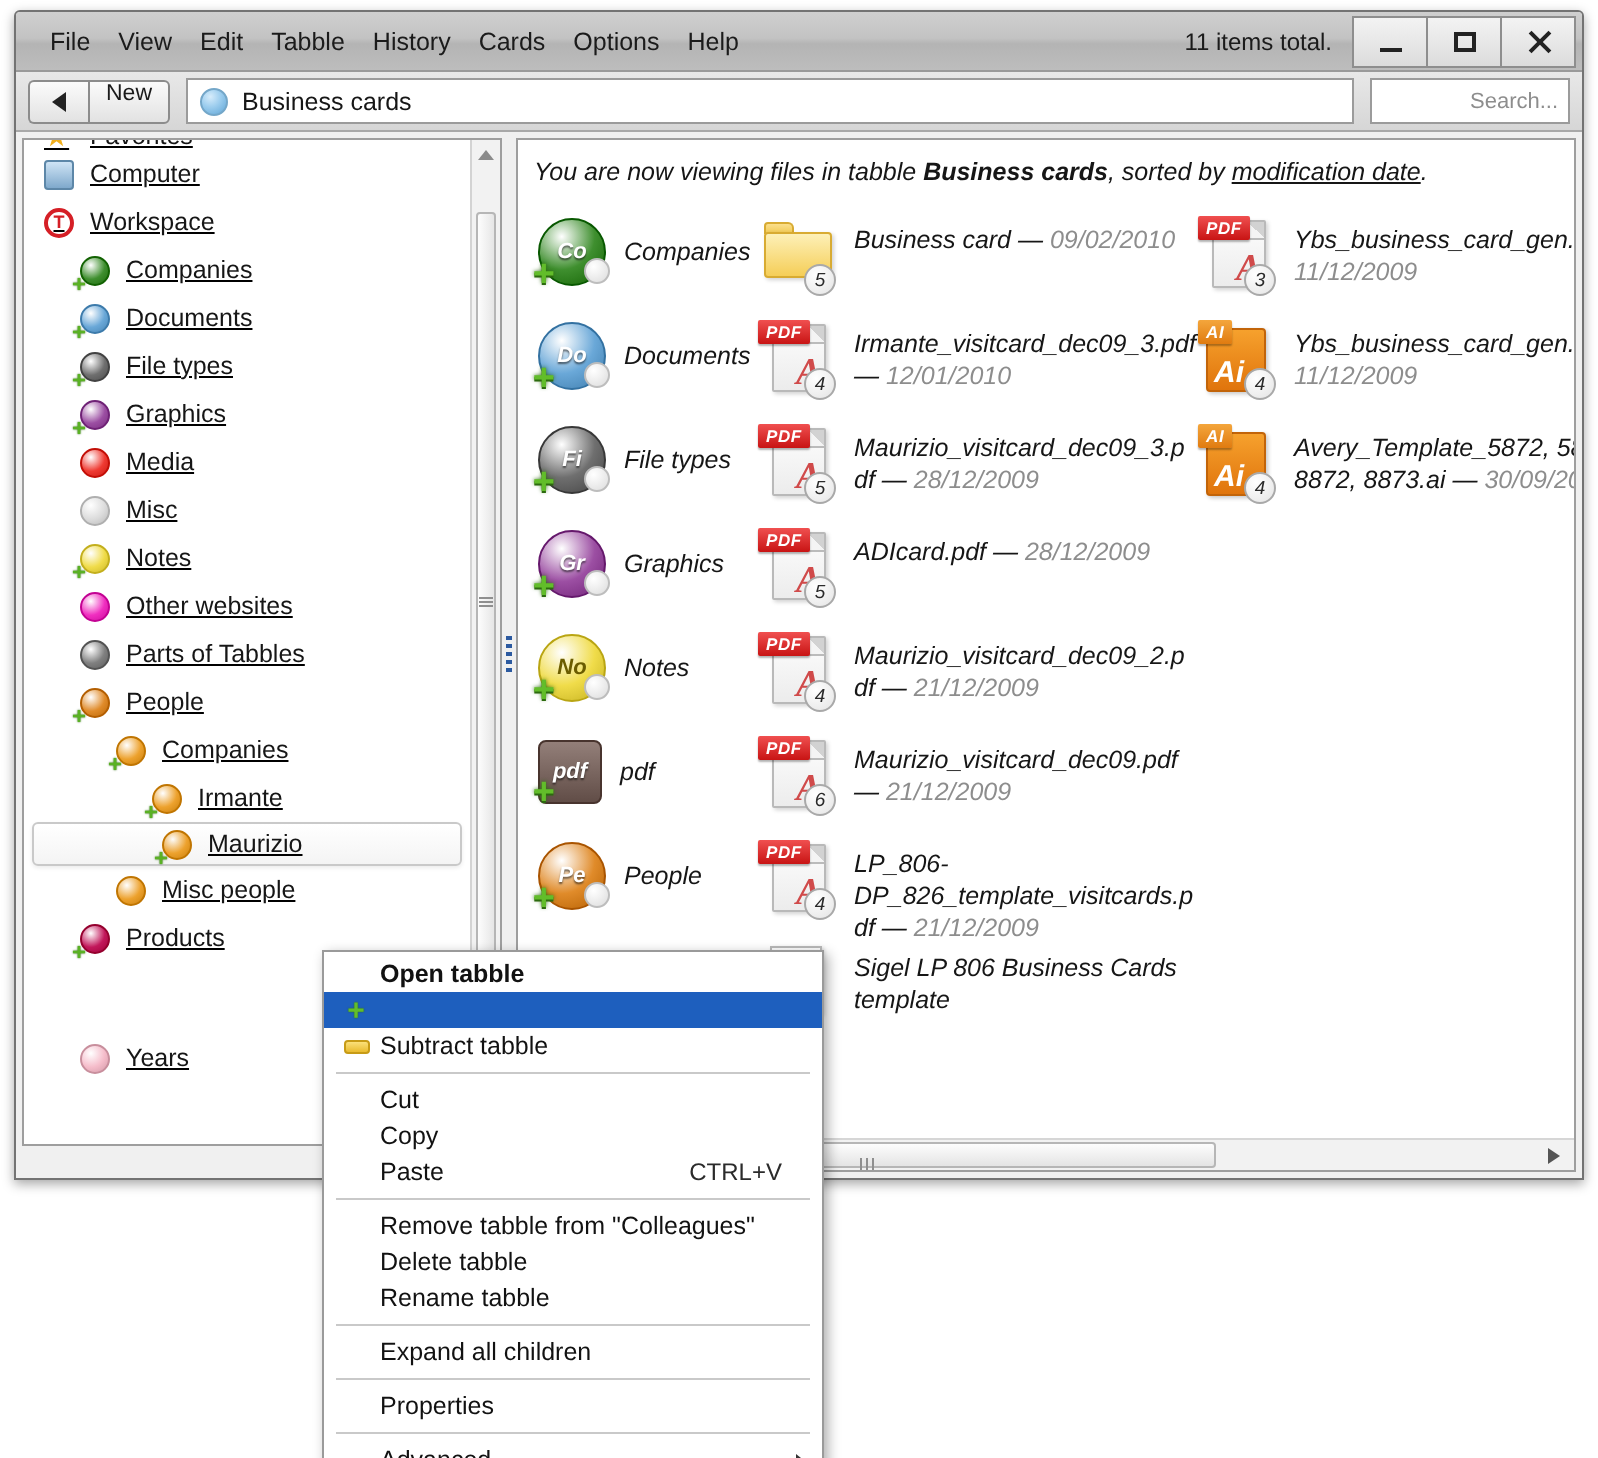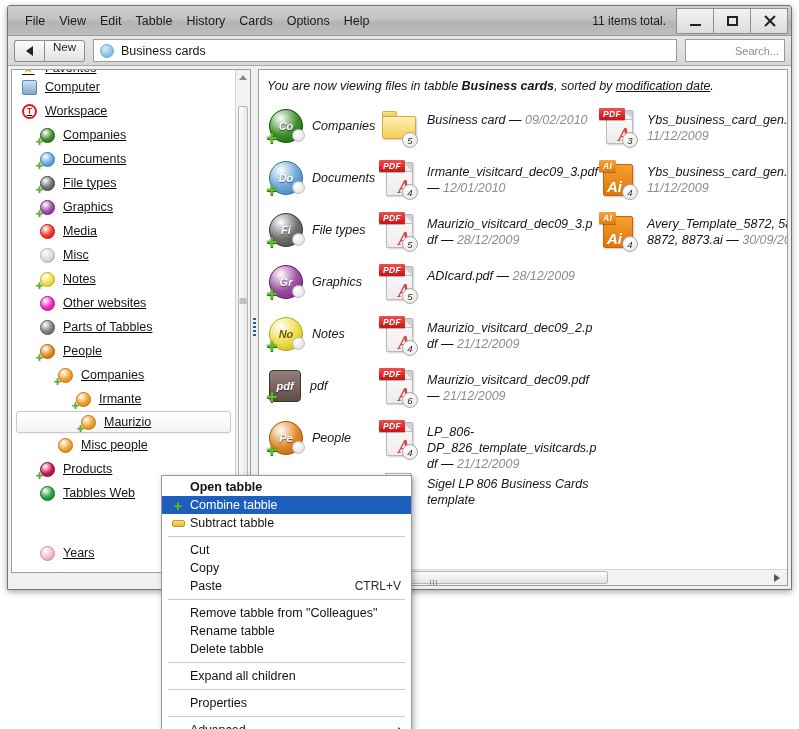--- a/index.html
+++ b/index.html
@@ -319,21 +319,21 @@
     padding: 2px 0 2px 0;
     z-index: 50;
   }
   .ctx-row {
     display:flex; align-items:center; height: 18px;
     font-size:12.5px; color:#121212; padding-left: 4px; cursor: default;
     position:relative;
   }
   .ctx-row .ic { width: 24px; flex:0 0 24px; display:flex;align-items:center;justify-content:center; }
   .ctx-row .tx { flex:1; white-space:nowrap; }
-  .ctx-row .sc { color:#2b2b2b; padding-right:10px; font-size:12px; }
+  .ctx-row .sc { color:#2b2b2b; padding-right:20px; font-size:12px; }
   .ctx-row.bold .tx { font-weight:bold; }
   .ctx-row.sel { background:#1e5fbe; color:#fff; }
   .ctx-row.sel .tx { color:#fff; }
   .ctx-sep { height:1px; background:#c9c9c9; margin:4px 6px 4px 6px; }
   .icn-plus { font-size:15px; font-weight:bold; color:#62bd2a; text-shadow:0 0 1px #2d6b0f; line-height:1; }
   .icn-minus {
     width:13px;height:7px;border-radius:2px;
     background: linear-gradient(to bottom,#fbe07a,#e9bb2e); border:1px solid #c79b16;
   }
   .arrow-sub {
@@ -463,24 +463,20 @@
             <span class="orb plus" style="background: radial-gradient(circle at 34% 28%, rgba(255, 255, 255, 0.333) 0%, rgb(237, 162, 46) 55%, rgb(202, 127, 11) 100%); border: 1px solid rgb(192, 117, 1);"></span>
             <span class="lbl">Maurizio</span>
           </div>
           <div class="tree-row" style="padding-left: 46px;">
             <span class="orb" style="background: radial-gradient(circle at 34% 28%, rgba(255, 255, 255, 0.333) 0%, rgb(237, 162, 46) 55%, rgb(202, 127, 11) 100%); border: 1px solid rgb(192, 117, 1);"></span>
             <span class="lbl">Misc people</span>
           </div>
           <div class="tree-row" style="padding-left: 28px;">
             <span class="orb plus" style="background: radial-gradient(circle at 34% 28%, rgba(255, 255, 255, 0.333) 0%, rgb(194, 24, 91) 55%, rgb(159, 0, 56) 100%); border: 1px solid rgb(149, 0, 46);"></span>
             <span class="lbl">Products</span>
-          </div>
-          <div class="tree-row" style="padding-left: 28px;">
-            <span class="orb" style="background: radial-gradient(circle at 34% 28%, rgba(255, 255, 255, 0.333) 0%, rgb(47, 158, 68) 55%, rgb(12, 123, 33) 100%); border: 1px solid rgb(2, 113, 23);"></span>
-            <span class="lbl">Tabbles Web</span>
           </div>
           <div class="tree-row" style="padding-left: 28px; margin-top: 36px;">
             <span class="orb" style="background: radial-gradient(circle at 34% 28%, rgba(255, 255, 255, 0.333) 0%, rgb(245, 188, 202) 55%, rgb(210, 153, 167) 100%); border: 1px solid rgb(200, 143, 157);"></span>
             <span class="lbl">Years</span>
           </div>
         </div>
       <div id="side-scroll">
         <div class="arrow-up">
           <div class="tri-up"></div>
         </div>
@@ -688,21 +684,20 @@
 
 <div id="ctx-menu">
     <div class="ctx-row bold">
       <div class="ic"></div>
       <div class="tx">Open tabble</div>
     </div>
     <div class="ctx-row sel">
       <div class="ic">
         <span class="icn-plus">+</span>
       </div>
-      <div class="tx">Combine tabble</div>
     </div>
     <div class="ctx-row">
       <div class="ic">
         <span class="icn-minus"></span>
       </div>
       <div class="tx">Subtract tabble</div>
     </div>
     <div class="ctx-sep"></div>
     <div class="ctx-row">
       <div class="ic"></div>
@@ -717,25 +712,25 @@
       <div class="tx">Paste</div>
       <div class="sc">CTRL+V</div>
     </div>
     <div class="ctx-sep"></div>
     <div class="ctx-row">
       <div class="ic"></div>
       <div class="tx">Remove tabble from "Colleagues"</div>
     </div>
     <div class="ctx-row">
       <div class="ic"></div>
+      <div class="tx">Delete tabble</div>
+    </div>
+    <div class="ctx-row">
+      <div class="ic"></div>
       <div class="tx">Rename tabble</div>
-    </div>
-    <div class="ctx-row">
-      <div class="ic"></div>
-      <div class="tx">Delete tabble</div>
     </div>
     <div class="ctx-sep"></div>
     <div class="ctx-row">
       <div class="ic"></div>
       <div class="tx">Expand all children</div>
     </div>
     <div class="ctx-sep"></div>
     <div class="ctx-row">
       <div class="ic"></div>
       <div class="tx">Properties</div>

